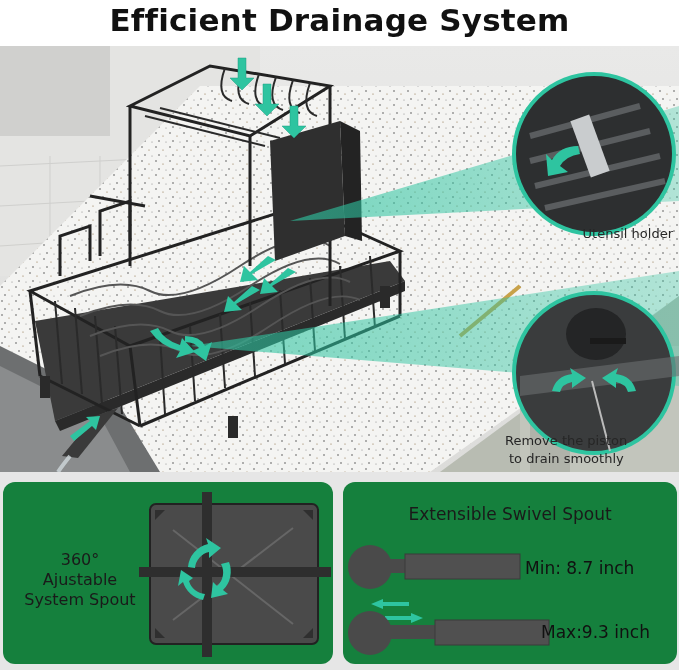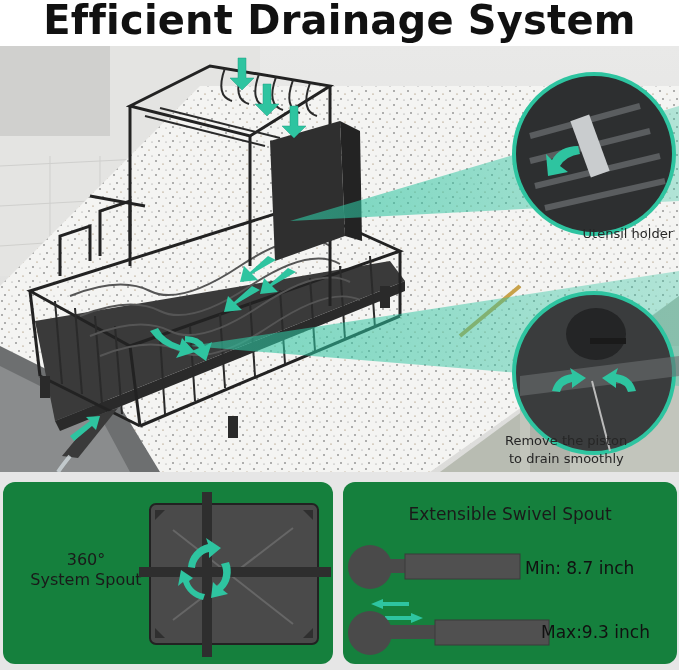--- a/index.html
+++ b/index.html
@@ -1,21 +1,21 @@
 <!DOCTYPE html>
 <html><head>
 <meta charset="utf-8">
 <style>
   * { box-sizing: border-box; margin: 0; padding: 0; }
   html, body { width: 679px; height: 670px; background: #ffffff; overflow: hidden; }
   body { font-family: "DejaVu Sans", sans-serif; color: #1a1a1a; position: relative; }
 
   .title {
     position: absolute; left: 0; top: 0; width: 679px; height: 44px;
-    text-align: center; font-size: 40px; font-weight: bold; line-height: 40px;
+    text-align: center; font-size: 31px; font-weight: bold; line-height: 40px;
     letter-spacing: 0.2px; color: #111;
   }
 
   
   .hero {
     position: absolute; left: 0; top: 46px; width: 679px; height: 426px;
     overflow: hidden;
     background: linear-gradient(180deg, #e9e9e8 0%, #dcdcda 100%);
   }
   .hero svg { position: absolute; left: 0; top: 0; }
@@ -33,21 +33,21 @@
     background: #e6e6e6;
   }
   .panel {
     position: absolute; top: 10px; height: 182px; background: #15803d;
     border-radius: 12px;
   }
   .panel-left { left: 3px; width: 330px; }
   .panel-right { left: 343px; width: 334px; }
 
   .swivel-label {
-    position: absolute; left: 20px; top: 68px; width: 126px;
+    position: absolute; left: 14px; top: 68px; width: 126px;
     text-align: center; font-size: 16px; line-height: 20px; color: #1a1a1a;
   }
   .panel svg { position: absolute; left: 0; top: 0; }
 
   .ext-title {
     position: absolute; left: 0; top: 22px; width: 334px; text-align: center;
     font-size: 17px; color: #1a1a1a;
   }
   .min-label { position: absolute; left: 182px; top: 76px; font-size: 17px; color: #111; }
   .max-label { position: absolute; left: 198px; top: 140px; font-size: 17px; color: #111; }
@@ -206,20 +206,21 @@
     <div>Remove the piston</div>
     <div style="padding-left:4px;">to  drain smoothly</div>
   </div>
 </div>
 
 <div class="bottom">
 
   <div class="panel panel-left">
     <div class="swivel-label">
       <div>360°</div>
+      <div>Ajustable</div>
       <div>System Spout</div>
     </div>
     <svg width="330" height="182" viewBox="0 0 330 182">
       <rect x="147" y="22" width="168" height="140" rx="6" fill="#4a4a4a" stroke="#222" stroke-width="2"></rect>
       <g fill="#2f2f2f">
         <polygon points="152,28 162,28 152,38"></polygon>
         <polygon points="310,28 300,28 310,38"></polygon>
         <polygon points="152,156 162,156 152,146"></polygon>
         <polygon points="310,156 300,156 310,146"></polygon>
       </g>

